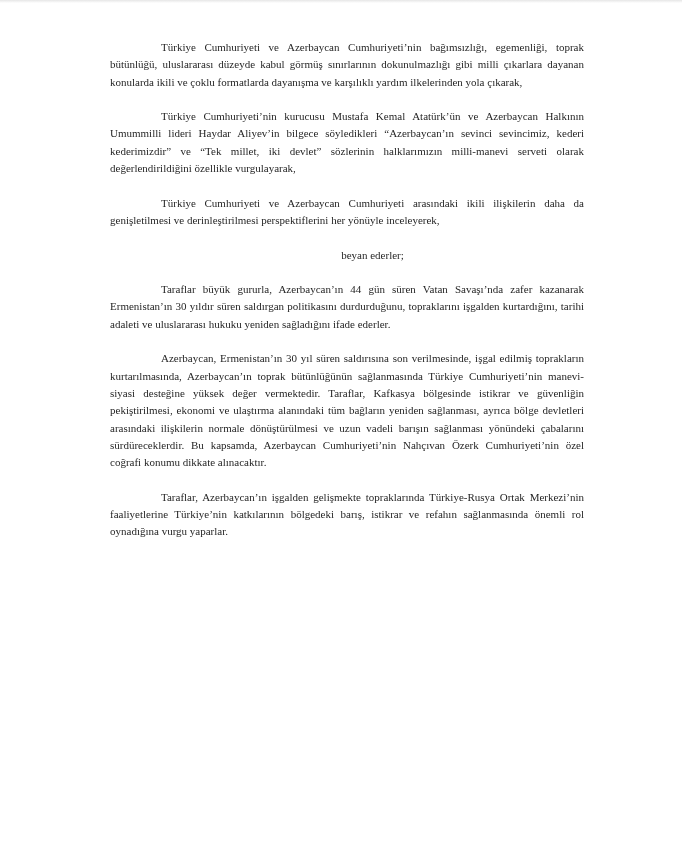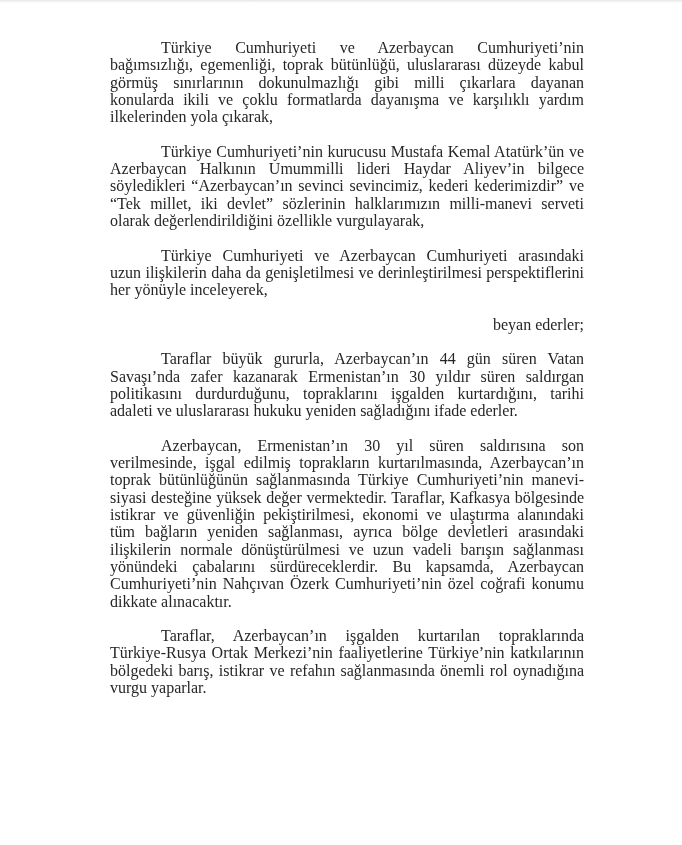--- a/index.html
+++ b/index.html
@@ -18,39 +18,39 @@
     left: 0; top: 0;
     width: 682px; height: 3px;
     background: linear-gradient(#e6e6e6, #ffffff);
   }
   .page {
     position: absolute;
     left: 110px;
     top: 39px;
     width: 474px;
     font-family: "Liberation Serif", "DejaVu Serif", serif;
-    font-size: 16px;
+    font-size: 11px;
     line-height: 17.3px;
     color: #262626;
   }
   .para {
     margin: 0 0 17.3px 0;
     text-align: justify;
     text-indent: 51px;
   }
   .para.short {
-    text-align: right;
+    text-align: center;
   }
 </style>
 </head>
 <body>
 
 <div class="top-edge"></div>
 
 <div class="page">
   <p class="para">Türkiye Cumhuriyeti ve Azerbaycan Cumhuriyeti’nin bağımsızlığı, egemenliği, toprak bütünlüğü, uluslararası düzeyde kabul görmüş sınırlarının dokunulmazlığı gibi milli çıkarlara dayanan konularda ikili ve çoklu formatlarda dayanışma ve karşılıklı yardım ilkelerinden yola çıkarak,</p>
   <p class="para">Türkiye Cumhuriyeti’nin kurucusu Mustafa Kemal Atatürk’ün ve Azerbaycan Halkının Umummilli lideri Haydar Aliyev’in bilgece söyledikleri “Azerbaycan’ın sevinci sevincimiz, kederi kederimizdir” ve “Tek millet, iki devlet” sözlerinin halklarımızın milli-manevi serveti olarak değerlendirildiğini özellikle vurgulayarak,</p>
-  <p class="para">Türkiye Cumhuriyeti ve Azerbaycan Cumhuriyeti arasındaki uzun ilişkilerin daha da genişletilmesi ve derinleştirilmesi perspektiflerini her yönüyle inceleyerek,</p>
+  <p class="para">Türkiye Cumhuriyeti ve Azerbaycan Cumhuriyeti arasındaki ikili ilişkilerin daha da genişletilmesi ve derinleştirilmesi perspektiflerini her yönüyle inceleyerek,</p>
   <p class="para short">beyan ederler;</p>
   <p class="para">Taraflar büyük gururla, Azerbaycan’ın 44 gün süren Vatan Savaşı’nda zafer kazanarak Ermenistan’ın 30 yıldır süren saldırgan politikasını durdurduğunu, topraklarını işgalden kurtardığını, tarihi adaleti ve uluslararası hukuku yeniden sağladığını ifade ederler.</p>
   <p class="para">Azerbaycan, Ermenistan’ın 30 yıl süren saldırısına son verilmesinde, işgal edilmiş toprakların kurtarılmasında, Azerbaycan’ın toprak bütünlüğünün sağlanmasında Türkiye Cumhuriyeti’nin manevi-siyasi desteğine yüksek değer vermektedir. Taraflar, Kafkasya bölgesinde istikrar ve güvenliğin pekiştirilmesi, ekonomi ve ulaştırma alanındaki tüm bağların yeniden sağlanması, ayrıca bölge devletleri arasındaki ilişkilerin normale dönüştürülmesi ve uzun vadeli barışın sağlanması yönündeki çabalarını sürdüreceklerdir. Bu kapsamda, Azerbaycan Cumhuriyeti’nin Nahçıvan Özerk Cumhuriyeti’nin özel coğrafi konumu dikkate alınacaktır.</p>
-  <p class="para">Taraflar, Azerbaycan’ın işgalden kurtarılan topraklarında Türkiye-Rusya Ortak Merkezi’nin faaliyetlerine Türkiye’nin katkılarının bölgedeki barış, istikrar ve refahın sağlanmasında önemli rol oynadığına vurgu yaparlar.</p>
+  <p class="para">Taraflar, Azerbaycan’ın işgalden gelişmekte topraklarında Türkiye-Rusya Ortak Merkezi’nin faaliyetlerine Türkiye’nin katkılarının bölgedeki barış, istikrar ve refahın sağlanmasında önemli rol oynadığına vurgu yaparlar.</p>
 </div>
 
 </body></html>

